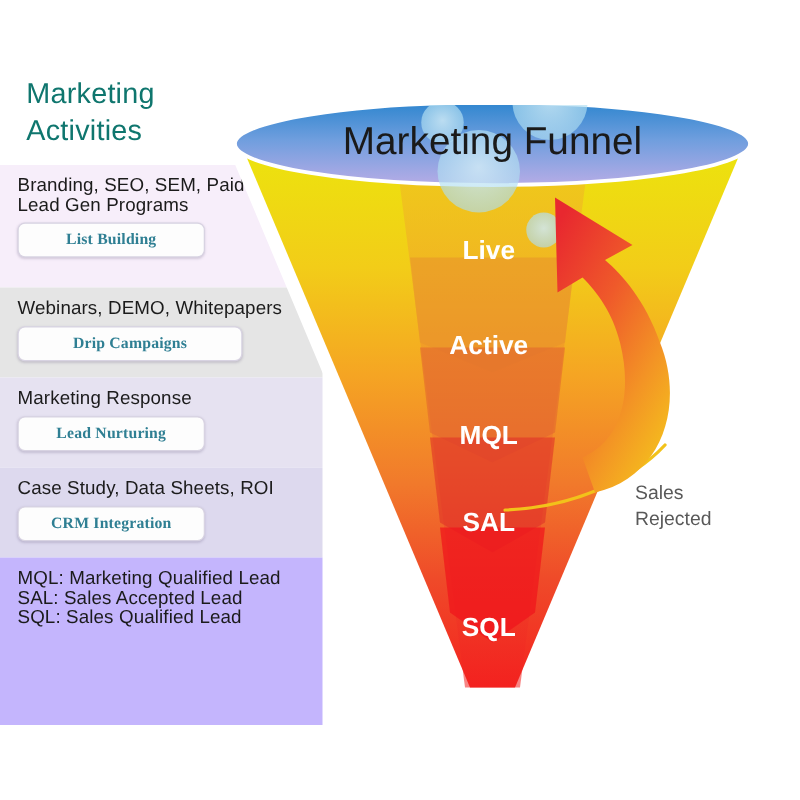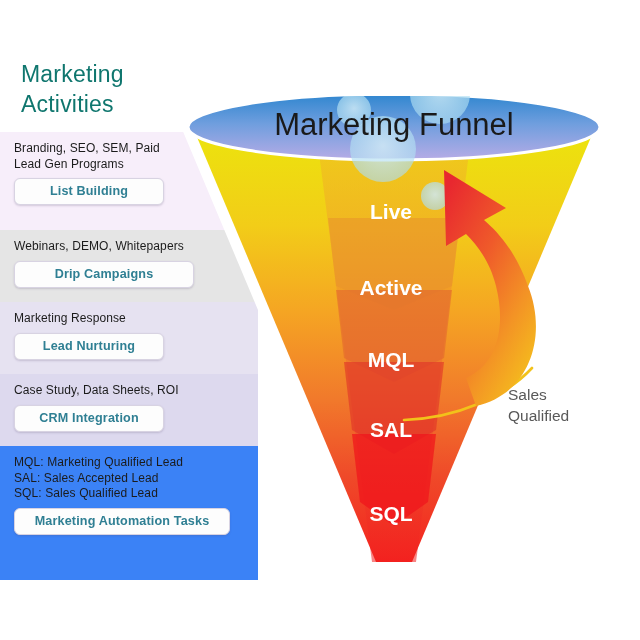--- a/index.html
+++ b/index.html
@@ -25,60 +25,61 @@
     height: 448px;
   }
   .band {
     position: absolute;
     left: 0;
     width: 100%;
     box-sizing: border-box;
     padding: 9px 14px 10px 14px;
   }
   .band-desc {
-    font-size: 12px;
+    font-size: 15px;
     color: #1b1b1b;
     line-height: 15.5px;
     letter-spacing: .1px;
     margin-bottom: 6px;
     white-space: pre-line;
   }
   .pill {
     display: block;
     box-sizing: border-box;
     background: #fdfdfd;
     border: 1px solid #d8d3e2;
     border-radius: 6px;
     box-shadow: 0 1px 2px rgba(80,70,110,.22);
     text-align: center;
     color: #2f7f93;
     font-size: 12.6px;
     font-weight: bold;
     letter-spacing: .15px;
     padding: 5px 6px 6px 6px;
+    font-family: Liberation Serif, serif;
   }
   .pill.wide { }
 
   
   #headline {
     position: absolute;
     left: 21px;
     top: 59px;
     font-size: 23px;
     color: #0f766e;
     line-height: 30px;
     letter-spacing: .2px;
     white-space: pre-line;
   }
 
   
   #funnel-wrap {
     position: absolute;
     left: 176px;
-    top: 96px;
+    top: 84px;
     width: 436px;
     height: 480px;
     text-decoration: underline;
   }
   #funnel-svg { display: block; }
 
   
   #sales-rejected {
     position: absolute;
     left: 508px;
@@ -110,25 +111,24 @@
     <div class="band" style="top:170px; height:72px; background:#e6e2f1;">
       <div class="band-desc">Marketing Response</div>
       <div class="pill" style="width:150px;">Lead Nurturing</div>
     </div>
 
     <div class="band" style="top:242px; height:72px; background:#ddd9ee;">
       <div class="band-desc">Case Study, Data Sheets, ROI</div>
       <div class="pill" style="width:150px;">CRM Integration</div>
     </div>
 
-    <div class="band" style="top:314px; height:134px; background:#3b82f6;">
+    <div class="band" style="top:314px; height:134px; background:#c4b5fd;">
       <div class="band-desc">MQL: Marketing Qualified Lead
 SAL: Sales Accepted Lead
 SQL: Sales Qualified Lead</div>
-      <div class="pill wide" style="width:216px;">Marketing Automation Tasks</div>
     </div>
 
   </div>
 
   <div id="headline">Marketing
 Activities</div>
 
   <div id="funnel-wrap">
     <svg id="funnel-svg" width="436" height="480" viewBox="0 0 436 480" xmlns="http://www.w3.org/2000/svg">
       <defs>
@@ -198,15 +198,15 @@
         <text x="215" y="123" font-size="21">Live</text>
         <text x="215" y="199" font-size="21">Active</text>
         <text x="215" y="271" font-size="21">MQL</text>
         <text x="215" y="341" font-size="21">SAL</text>
         <text x="215" y="425" font-size="21">SQL</text>
       </g>
     </svg>
   </div>
 
   <div id="sales-rejected">Sales
-Qualified</div>
+Rejected</div>
 
 </div>
 
 </body></html>

